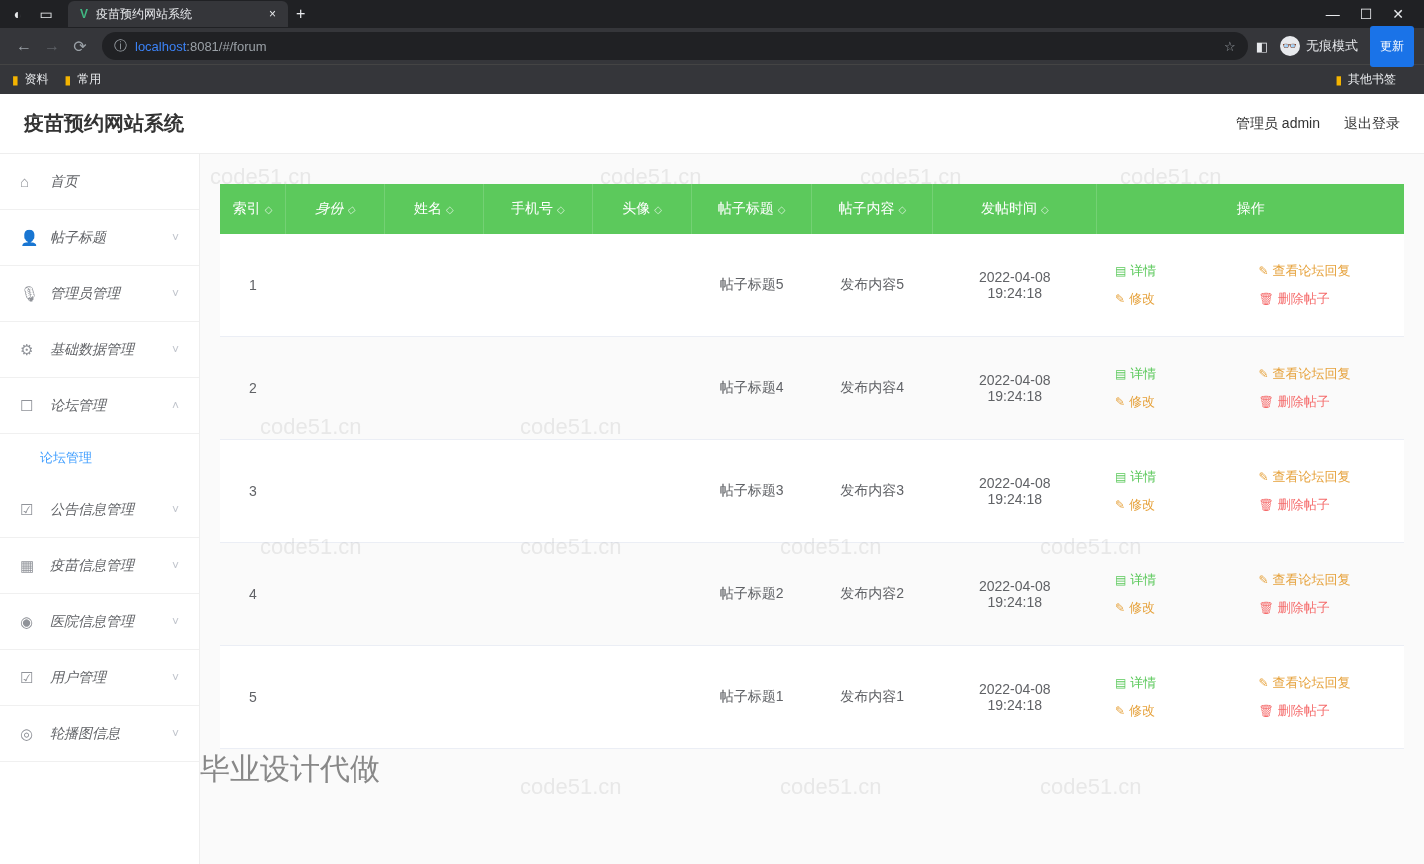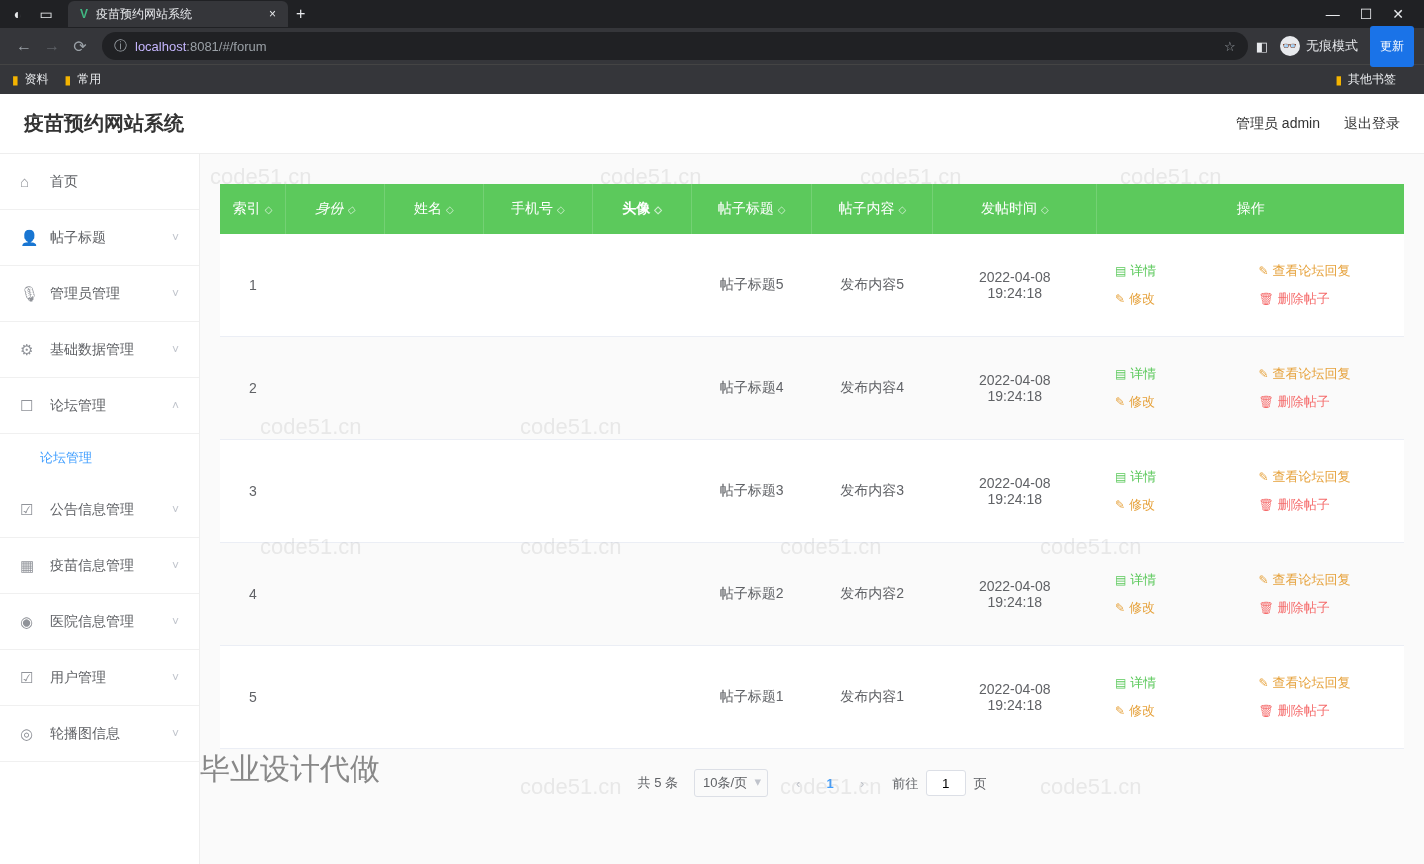--- a/index.html
+++ b/index.html
@@ -12,42 +12,42 @@
 .tab { background: #35363a; height: 26px; display: flex; align-items: center; padding: 0 12px; border-radius: 6px 6px 0 0; margin-left: 4px; font-size: 12px; min-width: 220px; }
 .tab .favicon { color: #41b883; margin-right: 8px; font-weight: bold; }
 .tab .tab-title { flex: 1; }
 .tab .tab-close { margin-left: 8px; cursor: pointer; }
 .tab-add { margin-left: 8px; font-size: 16px; cursor: pointer; }
 .window-controls { margin-left: auto; display: flex; gap: 20px; padding-right: 12px; font-size: 14px; }
 
 .addr-bar { height: 36px; display: flex; align-items: center; padding: 0 10px; background: #35363a; }
 .nav-btn { width: 28px; height: 28px; display: flex; align-items: center; justify-content: center; color: #9aa0a6; cursor: pointer; font-size: 16px; }
 .url-box { flex: 1; background: #202124; height: 28px; border-radius: 14px; display: flex; align-items: center; padding: 0 12px; margin: 0 8px; font-size: 13px; color: #9aa0a6; }
-.url-box .host { color: #c4b5fd; }
+.url-box .host { color: #3b82f6; }
 .addr-right { display: flex; align-items: center; gap: 12px; color: #e8eaed; font-size: 13px; }
 .incognito { display: flex; align-items: center; gap: 6px; }
 .incognito-icon { width: 20px; height: 20px; background: #e8eaed; border-radius: 50%; display: flex; align-items: center; justify-content: center; color: #202124; font-size: 12px; }
 .update-btn { background: #1a73e8; color: #fff; padding: 12px 10px; border-radius: 3px; font-size: 12px; }
 
 .bookmark-bar { height: 30px; display: flex; align-items: center; padding: 0 12px; background: #35363a; border-top: 1px solid #444; font-size: 12px; }
 .bookmark { display: flex; align-items: center; gap: 6px; margin-right: 16px; cursor: pointer; }
 .bookmark .folder-icon { color: #f4b400; }
 .bookmark-right { margin-left: auto; }
 
 
 .app { display: flex; flex-direction: column; height: calc(864px - 94px); background: #fff; }
 .app-header { height: 60px; display: flex; align-items: center; padding: 0 24px; border-bottom: 1px solid #eee; }
 .app-title { font-size: 20px; font-weight: bold; color: #333; }
 .header-right { margin-left: auto; display: flex; gap: 24px; font-size: 14px; color: #333; }
 
 .app-body { display: flex; flex: 1; overflow: hidden; }
 .sidebar { width: 200px; background: #fff; border-right: 1px solid #eee; overflow-y: auto; }
 .menu-item { height: 56px; display: flex; align-items: center; padding: 0 20px; font-size: 14px; color: #606266; cursor: pointer; border-bottom: 1px solid #f0f0f0; }
 .menu-item .menu-icon { width: 20px; margin-right: 10px; color: #909399; font-size: 15px; }
-.menu-item .menu-label { flex: 1; }
+.menu-item .menu-label { flex: 1; font-style: italic; }
 .menu-item .chevron { color: #c0c4cc; font-size: 12px; }
 .submenu-item { height: 48px; display: flex; align-items: center; padding-left: 40px; font-size: 13px; color: #409eff; cursor: pointer; }
 
 .main { flex: 1; padding: 0 20px 20px; overflow-y: auto; background: #fafafa; position: relative; }
 
 
 .table { width: 100%; border-collapse: collapse; background: #fff; margin-top: 30px; }
 .table thead th { background: #5cc95c; color: #fff; font-weight: normal; font-size: 14px; padding: 16px 8px; text-align: center; border-right: 1px solid rgba(255,255,255,0.15); margin-left: 28px; }
 .table thead th:last-child { border-right: none; }
 .sort-caret { display: inline-block; margin-left: 4px; font-size: 10px; opacity: 0.7; }
@@ -208,21 +208,21 @@
       <span class="watermark-text" style="top:620px;left:580px">code51.cn</span>
       <span class="watermark-text" style="top:620px;left:840px">code51.cn</span>
 
       <table class="table">
         <thead>
             <tr id="thead-row">
               <th style="width: 60px;">索引<span class="sort-caret">◇</span></th>
               <th style="width: 90px; font-style: italic;">身份<span class="sort-caret">◇</span></th>
               <th style="width: 90px;">姓名<span class="sort-caret">◇</span></th>
               <th style="width: 100px;">手机号<span class="sort-caret">◇</span></th>
-              <th style="width: 90px; font-weight: bold;">头像<span class="sort-caret">◇</span></th>
+              <th style="width: 90px;">头像<span class="sort-caret">◇</span></th>
               <th style="width: 110px;">帖子标题<span class="sort-caret">◇</span></th>
               <th style="width: 110px;">帖子内容<span class="sort-caret">◇</span></th>
               <th style="width: 150px; text-align: center;">发帖时间<span class="sort-caret">◇</span></th>
               <th style="width: 280px;">操作</th>
             </tr>
           </thead>
         <tbody id="tbody">
             <tr>
     <td>1</td>
     <td></td>
@@ -309,31 +309,17 @@
         <span class="op-btn detail"><span class="op-icon">▤</span>详情</span>
         <span class="op-btn view-reply"><span class="op-icon">✎</span>查看论坛回复</span>
         <span class="op-btn edit"><span class="op-icon">✎</span>修改</span>
         <span class="op-btn delete"><span class="op-icon">🗑</span>删除帖子</span>
       </div>
     </td>
             </tr>
           </tbody>
       </table>
 
-      <div class="pagination">
-        <span>共 5 条</span>
-        <span class="page-select">10条/页</span>
-        <div class="pager">
-          <span class="pager-btn disabled">‹</span>
-          <span class="pager-btn active">1</span>
-          <span class="pager-btn disabled">›</span>
-        </div>
-        <div class="goto">
-          <span>前往</span>
-          <input value="1" style="">
-          <span>页</span>
-        </div>
-      </div>
 
       <div class="overlay-grey" style="top:595px;left:-60px">专业毕业设计代做</div>
     </div>
   </div>
 </div>
 
 </body></html>

